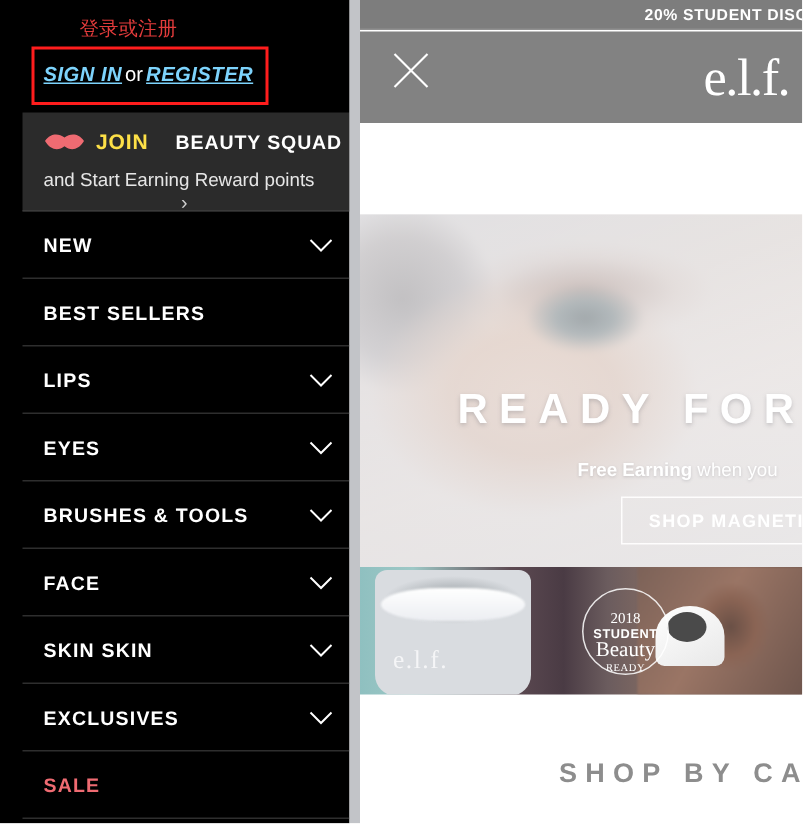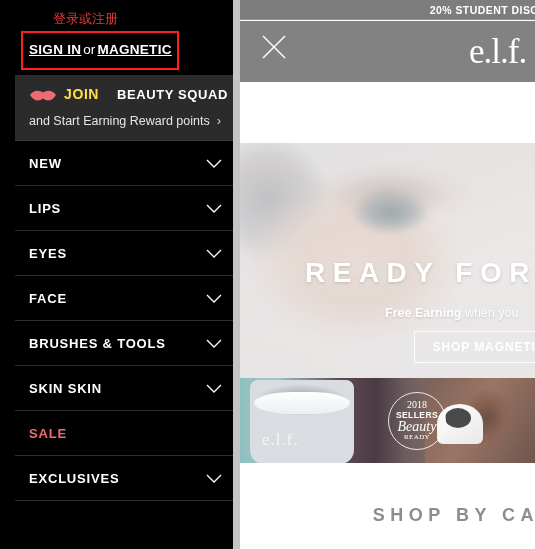--- a/index.html
+++ b/index.html
@@ -219,26 +219,26 @@
     position: absolute;
     left: 148px; top: 14px;
     width: 58px; height: 58px;
     border: 1.5px solid rgba(255,255,255,0.85);
     border-radius: 50%;
     color: #ffffff;
     text-align: center;
     display: flex;
     flex-direction: column;
     align-items: center;
-    justify-content: center;
+    justify-content: flex-end;
     line-height: 1.05;
   }
   .award-seal .yr { font-family: "Liberation Serif", serif; font-size: 10px; }
   .award-seal .gl { font-size: 8.5px; font-weight: bold; letter-spacing: 0.4px; }
-  .award-seal .bt { font-family: "Liberation Serif", serif; font-style: italic; font-size: 14px; }
+  .award-seal .bt { font-family: "Liberation Serif", serif; font-size: 14px; }
   .award-seal .aw { font-family: "Liberation Serif", serif; font-size: 7px; letter-spacing: 0.4px; }
 
   .shop-by {
     position: absolute;
     left: 0; top: 495px;
     width: 295px;
     height: 40px;
     display: flex;
     align-items: center;
     justify-content: center;
@@ -286,25 +286,26 @@
     white-space: nowrap;
   }
   .auth-row {
     position: absolute;
     left: 14px; top: 42px;
     color: #ffffff;
     font-size: 13.5px;
     white-space: nowrap;
   }
   .auth-row a {
-    color: #ffffff;
+    color: #7dd3fc;
     font-weight: bold;
     text-decoration: underline;
     letter-spacing: 0.3px;
     cursor: pointer;
+    font-style: italic;
   }
   .auth-row .sep { font-weight: normal; padding: 0 2px; }
   .anno-box {
     position: absolute;
     left: 6px; top: 31px;
     width: 158px;
     height: 39px;
     border: 2px solid #ff1d1d;
     pointer-events: none;
   }
@@ -330,20 +331,21 @@
   .squad-join { color: #fde047; font-size: 14px; font-weight: bold; letter-spacing: 0.6px; }
   .squad-name { color: #ffffff; font-size: 13px; font-weight: bold; letter-spacing: 0.6px; margin-left: 18px; }
   .squad-line2 {
     position: absolute;
     left: 14px; top: 38px;
     color: #e6e6e6;
     font-size: 12.5px;
     white-space: nowrap;
     display: flex;
     align-items: center;
+    flex-direction: column;
   }
   .squad-line2 .chev-r {
     margin-left: 7px;
     font-size: 13px;
     color: #cfcfcf;
   }
 
   .nav-list { position: relative; }
   .nav-item {
     position: relative;
@@ -406,38 +408,38 @@
     </div>
 
     <div class="award-banner">
       <div class="jar"></div>
       <div class="jar-lid"></div>
       <div class="jar-text">e.l.f.</div>
       <div class="model"></div>
       <div class="brush"></div>
       <div class="award-seal">
         <span class="yr">2018</span>
-        <span class="gl">SELLERS</span>
+        <span class="gl">STUDENT</span>
         <span class="bt">Beauty</span>
         <span class="aw">READY</span>
       </div>
     </div>
 
     <div class="shop-by">
       <span>SHOP BY CAT</span>
     </div>
 
   </div>
 
   <div class="drawer">
 
     <div class="auth-zone">
       <div class="cn-note">登录或注册</div>
       <div class="auth-row">
-        <a>SIGN IN</a><span class="sep">or</span><a>MAGNETIC</a>
+        <a>SIGN IN</a><span class="sep">or</span><a>REGISTER</a>
       </div>
       <div class="anno-box"></div>
     </div>
 
     <div class="squad">
       <div class="squad-line1">
         <span class="lips-icon">
           <svg width="28" height="13" viewBox="0 0 28 13" aria-hidden="true">
             <path d="M1 6 C5 0.5, 10 1, 14 3.6 C18 1, 23 0.5, 27 6 C23 12.5, 18 12.5, 14 9.5 C10 12.5, 5 12.5, 1 6 Z" fill="#ef6b72"></path>
           </svg>
@@ -455,77 +457,80 @@
 
       <div class="nav-item">
         <span class="nav-label">NEW</span>
         <span class="chev-d">
           <svg width="22" height="22" viewBox="0 0 22 22" aria-hidden="true">
               <polyline points="4,8 11,15 18,8" fill="none" stroke="#ffffff" stroke-width="1.3"></polyline>
             </svg>
         </span>
       </div>
 
+      <div class="nav-item">
+        <span class="nav-label">BEST SELLERS</span>
+      </div>
 
       <div class="nav-item">
         <span class="nav-label">LIPS</span>
         <span class="chev-d">
           <svg width="22" height="22" viewBox="0 0 22 22" aria-hidden="true">
               <polyline points="4,8 11,15 18,8" fill="none" stroke="#ffffff" stroke-width="1.3"></polyline>
             </svg>
         </span>
       </div>
 
       <div class="nav-item">
         <span class="nav-label">EYES</span>
         <span class="chev-d">
           <svg width="22" height="22" viewBox="0 0 22 22" aria-hidden="true">
               <polyline points="4,8 11,15 18,8" fill="none" stroke="#ffffff" stroke-width="1.3"></polyline>
             </svg>
         </span>
       </div>
 
       <div class="nav-item">
+        <span class="nav-label">BRUSHES &amp; TOOLS</span>
+        <span class="chev-d">
+          <svg width="22" height="22" viewBox="0 0 22 22" aria-hidden="true">
+              <polyline points="4,8 11,15 18,8" fill="none" stroke="#ffffff" stroke-width="1.3"></polyline>
+            </svg>
+        </span>
+      </div>
+
+      <div class="nav-item">
         <span class="nav-label">FACE</span>
         <span class="chev-d">
           <svg width="22" height="22" viewBox="0 0 22 22" aria-hidden="true">
               <polyline points="4,8 11,15 18,8" fill="none" stroke="#ffffff" stroke-width="1.3"></polyline>
             </svg>
         </span>
       </div>
 
       <div class="nav-item">
-        <span class="nav-label">BRUSHES &amp; TOOLS</span>
-        <span class="chev-d">
-          <svg width="22" height="22" viewBox="0 0 22 22" aria-hidden="true">
-              <polyline points="4,8 11,15 18,8" fill="none" stroke="#ffffff" stroke-width="1.3"></polyline>
-            </svg>
-        </span>
-      </div>
-
-      <div class="nav-item">
         <span class="nav-label">SKIN SKIN</span>
+        <span class="chev-d">
+          <svg width="22" height="22" viewBox="0 0 22 22" aria-hidden="true">
+              <polyline points="4,8 11,15 18,8" fill="none" stroke="#ffffff" stroke-width="1.3"></polyline>
+            </svg>
+        </span>
+      </div>
+
+      <div class="nav-item">
+        <span class="nav-label">EXCLUSIVES</span>
         <span class="chev-d">
           <svg width="22" height="22" viewBox="0 0 22 22" aria-hidden="true">
               <polyline points="4,8 11,15 18,8" fill="none" stroke="#ffffff" stroke-width="1.3"></polyline>
             </svg>
         </span>
       </div>
 
       <div class="nav-item sale">
         <span class="nav-label">SALE</span>
       </div>
 
-      <div class="nav-item">
-        <span class="nav-label">EXCLUSIVES</span>
-        <span class="chev-d">
-          <svg width="22" height="22" viewBox="0 0 22 22" aria-hidden="true">
-              <polyline points="4,8 11,15 18,8" fill="none" stroke="#ffffff" stroke-width="1.3"></polyline>
-            </svg>
-        </span>
-      </div>
-
     </div>
   </div>
 
   <div class="drawer-scrollbar"></div>
 
 </div>
 
 </body></html>

